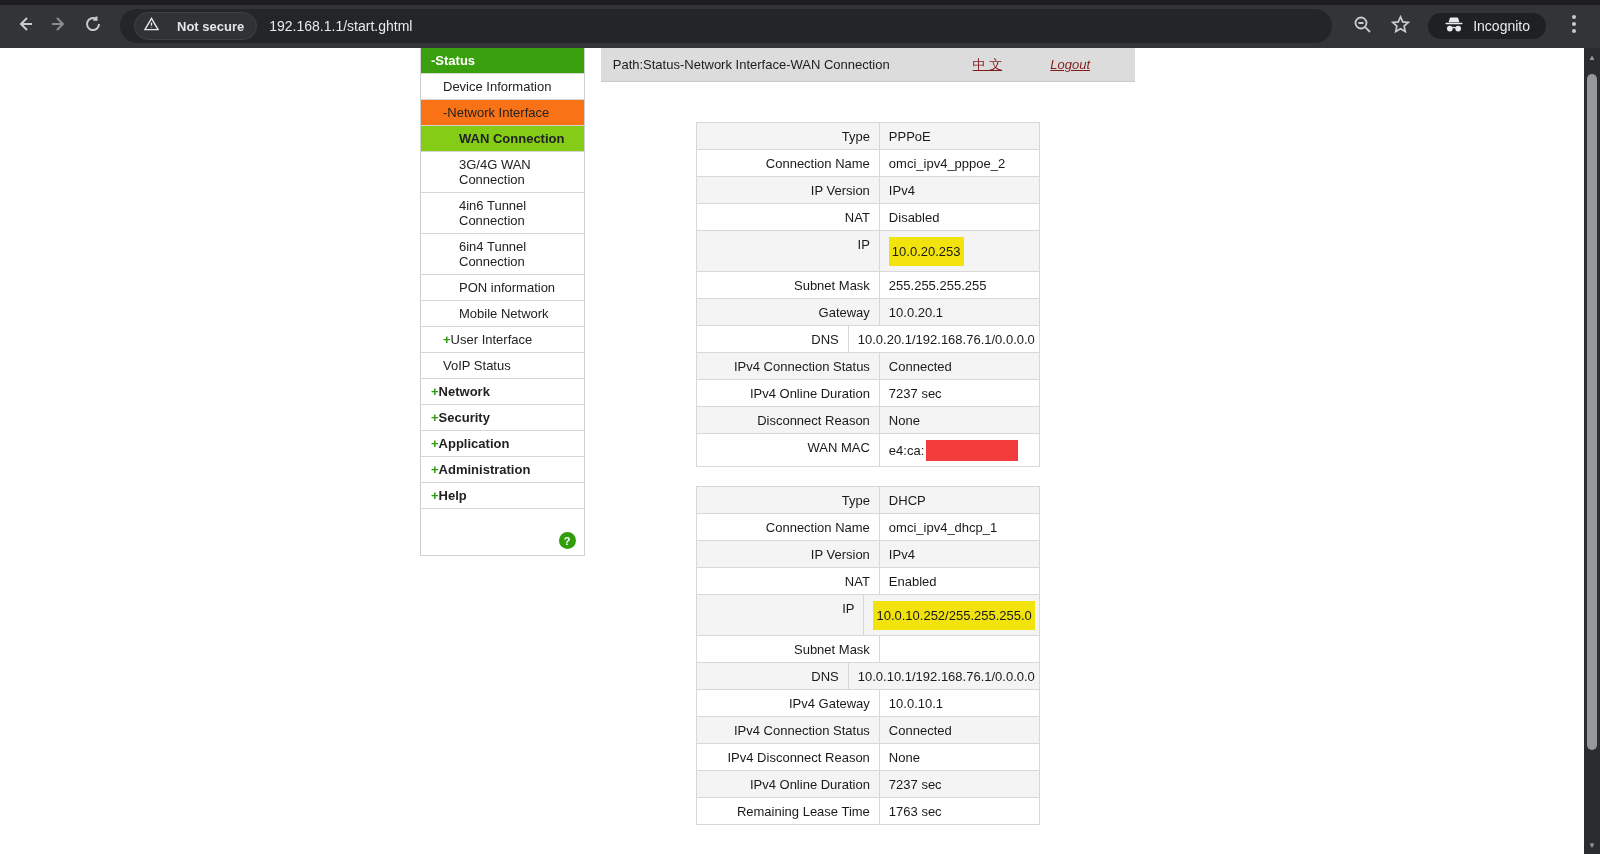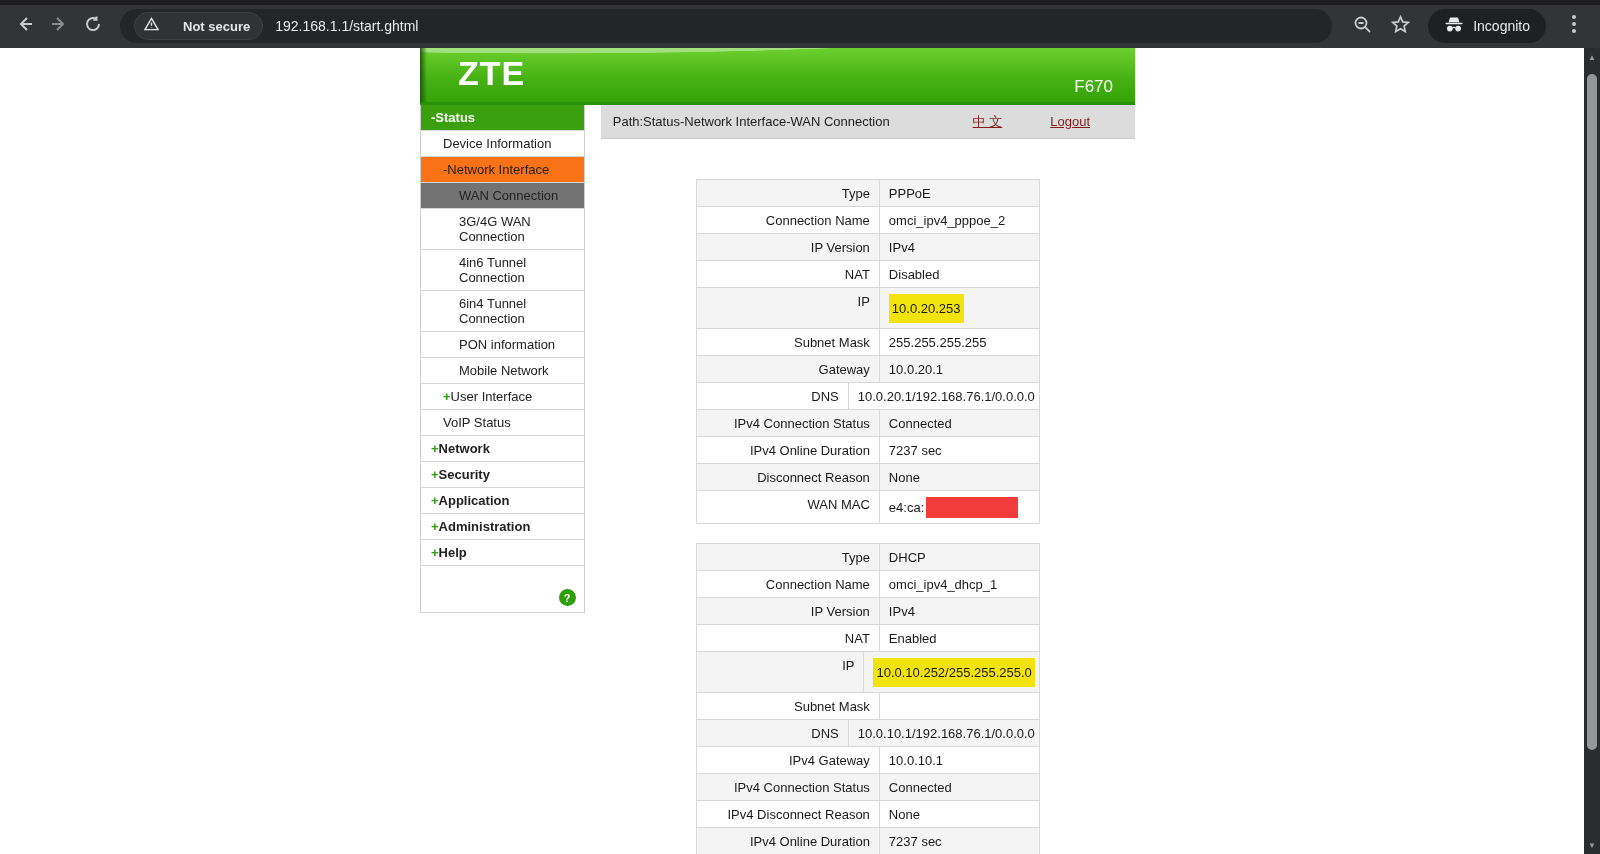--- a/index.html
+++ b/index.html
@@ -10,29 +10,29 @@
   
   .chrome { position:absolute; top:0; left:0; width:1600px; height:48px;
     background:#333438; display:flex; align-items:center; padding:0 10px 0 8px; }
   .chrome::before { content:""; position:absolute; top:0; left:0; right:0; height:5px; background:#1e1e20; }
   .nav-btn { width:34px; height:34px; border-radius:50%; display:flex; align-items:center;
     justify-content:center; flex:0 0 auto; cursor:pointer; margin-top:4px; }
   .nav-btn svg { stroke:#c9cbce; fill:none; stroke-width:2; }
   .nav-btn.dim svg { stroke:#8a8c90; }
   .urlbar { flex:1 1 auto; height:34px; margin:4px 14px 0 10px; background:#242528;
     border-radius:17px; display:flex; align-items:center; padding:0 14px; min-width:0; }
-  .badge { display:flex; align-items:center; gap:24px; background:#313236; border:1px solid #3f4044;
+  .badge { display:flex; align-items:center; gap:18px; background:#313236; border:1px solid #3f4044;
     border-radius:14px; padding:4px 12px 4px 9px; margin-right:12px; cursor:pointer; }
   .badge-text { color:#e3e5e8; font-size:13px; font-weight:bold; white-space:nowrap; }
   .url-text { color:#e8eaed; font-size:14px; white-space:nowrap; }
   .chrome-right { display:flex; align-items:center; gap:6px; margin-top:4px; }
   .icon-btn { width:32px; height:32px; display:flex; align-items:center; justify-content:center; cursor:pointer; }
   .icon-btn svg { stroke:#c9cbce; fill:none; stroke-width:1.8; }
   .incog-chip { display:flex; align-items:center; gap:9px; background:#1f2023; border-radius:17px;
-    height:34px; padding:0 16px; margin:0 6px; cursor:default; }
+    height:26px; padding:0 16px; margin:0 6px; cursor:default; }
   .incog-chip span { color:#e8eaed; font-size:14px; }
   .dots svg { fill:#c9cbce; stroke:none; }
 
   
   .scrollbar { position:absolute; top:48px; right:0; width:16px; height:806px; background:#2b2c2f; }
   .sb-arrow { position:absolute; left:0; width:16px; height:14px; color:#97999d; font-size:8px;
     display:flex; align-items:center; justify-content:center; cursor:pointer; }
   .sb-up { top:2px; } .sb-down { bottom:2px; }
   .sb-thumb { position:absolute; left:3px; top:26px; width:10px; height:676px;
     background:#95979b; border-radius:6px; cursor:pointer; }
@@ -53,34 +53,34 @@
   .main { display:flex; align-items:flex-start; }
 
   
   .sidebar { width:168px; margin-right:16px; border:1px solid #cfcfcf; border-top:none; background:#fff; }
   .s-item { font-size:13px; color:#222; padding:5px 4px 5px 22px; border-bottom:1px solid #d6d6d6;
     line-height:15px; cursor:pointer; }
   .s-root { font-weight:bold; padding-left:10px; }
   .s-root-active { background:#3aa00d; color:#fff; font-weight:bold; padding-left:10px; }
   .s-sub-active { background:#f97316; }
   .s-lvl3 { padding-left:38px; }
-  .s-leaf-active { background:#737373; }
+  .s-leaf-active { background:#84cc16;font-weight:bold; }
   .plus { color:#2e9b0a; font-weight:bold; }
   .s-footer { height:46px; display:flex; align-items:flex-end; justify-content:flex-end; padding:6px 8px; }
   .help-icon { width:17px; height:17px; border-radius:50%; background:#2f9e0a; color:#fff;
     font-size:11px; font-weight:bold; display:flex; align-items:center; justify-content:center; cursor:pointer; }
 
   
   .content { width:545px; }
   .pathbar { height:34px; background:#dcdcdd; border-bottom:1px solid #c9c9c9;
     display:flex; align-items:center; font-size:13px; color:#1c1c1c; padding:16px 12px; }
   .path-text { flex:1; }
   .pathbar a { color:#7f1d1d; text-decoration:underline; cursor:pointer; }
   .lang-link { margin-right:48px; }
-  .logout-link { margin-right:33px; }
+  .logout-link { margin-right:33px;font-style:italic; }
 
   .panel { background:#fff; padding-top:40px; }
   .wtable { width:344px; margin:0 auto; border:1px solid #d8d8d8; border-bottom:none; }
   .wtable + .wtable { margin-top:19px; }
   .trow { display:flex; border-bottom:1px solid #d8d8d8; background:#fff; }
   .trow:nth-child(odd) { background:#f4f4f4; }
   .tlabel { width:183px; text-align:right; padding:6px 9px 5px 4px; font-size:13px; color:#1a1a1a;
     border-right:1px solid #d8d8d8; line-height:15px; }
   .tvalue { flex:1; padding:6px 4px 5px 9px; font-size:13px; color:#1a1a1a; line-height:15px;
     display:flex; align-items:center; }
@@ -161,24 +161,20 @@
               <circle cx="2" cy="2" r="2"></circle>
               <circle cx="2" cy="9" r="2"></circle>
               <circle cx="2" cy="16" r="2"></circle>
             </svg>
         </span>
       </div>
     </div>
   </div>
 
   <div class="app">
-    <div class="banner">
-      <div class="logo">ZTE</div>
-      <div class="model">F670</div>
-    </div>
 
     <div class="main">
 
       <div class="sidebar">
         <div class="s-item s-root-active">-Status</div>
         <div class="s-item">Device Information</div>
         <div class="s-item s-sub-active">-Network Interface</div>
         <div class="s-item s-lvl3 s-leaf-active">WAN Connection</div>
         <div class="s-item s-lvl3">3G/4G WAN Connection</div>
         <div class="s-item s-lvl3">4in6 Tunnel Connection</div>

